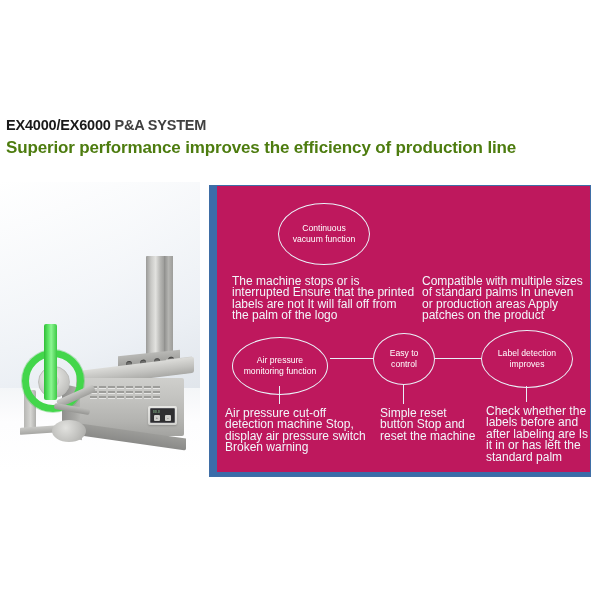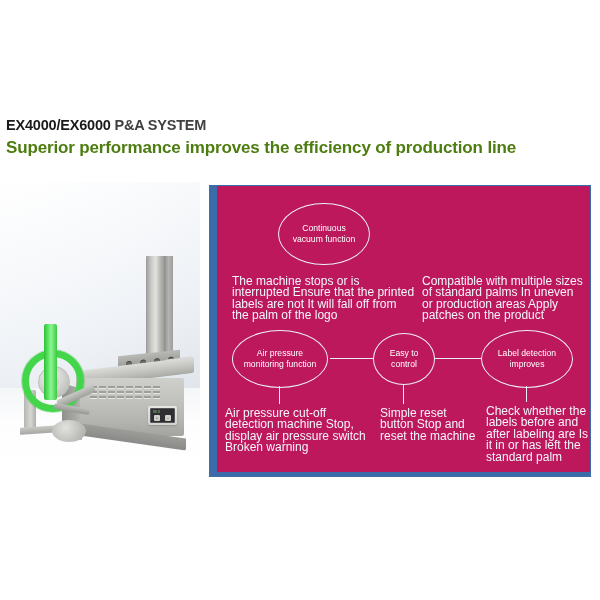--- a/index.html
+++ b/index.html
@@ -194,21 +194,21 @@
     padding:0 8px;
   }
   .note{
     position:absolute;color:#f2f6fb;font-size:12px;line-height:11.4px;
   }
   .conn{position:absolute;background:#e8eff7;}
 
   
   #el-vacuum     {left:68px; top:17px;  width:92px; height:62px;}
   #el-labeling   {left:247px;top:17px;  width:88px; height:62px;}
-  #el-airpress   {left:22px; top:144px; width:96px; height:58px;}
+  #el-airpress   {left:22px; top:151px; width:96px; height:58px;}
   #el-easy       {left:163px;top:147px; width:62px; height:52px;}
   #el-labeldet   {left:271px;top:144px; width:92px; height:58px;}
 
   #note-vacuum   {left:22px; top:90px;  width:184px;}
   #note-labeling {left:212px;top:90px;  width:162px;}
   #note-airpress {left:15px; top:222px; width:150px;}
   #note-easy     {left:170px;top:222px; width:98px; text-align:left;}
   #note-labeldet {left:276px;top:220px; width:104px;}
 
   

